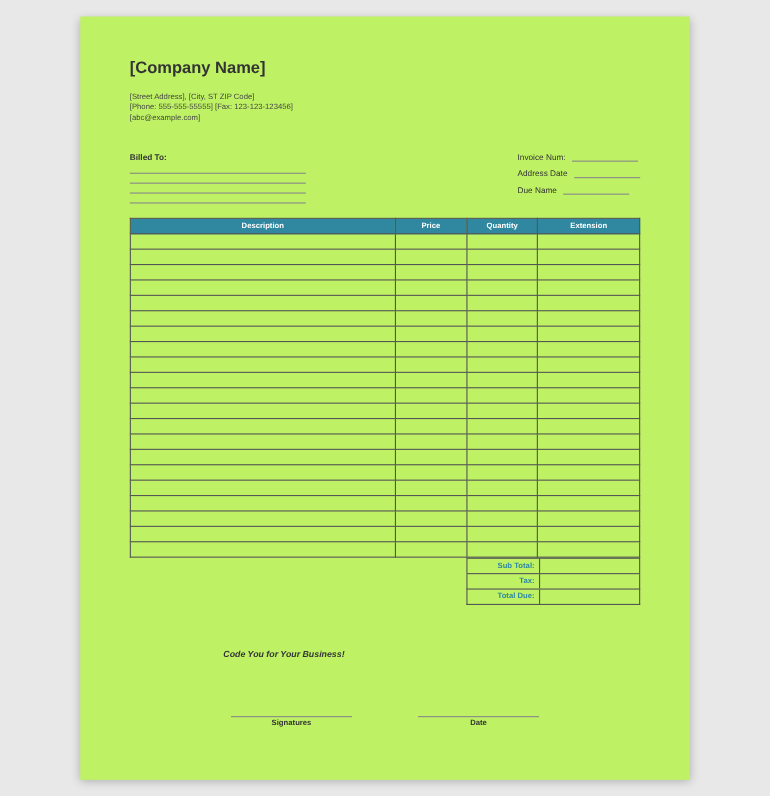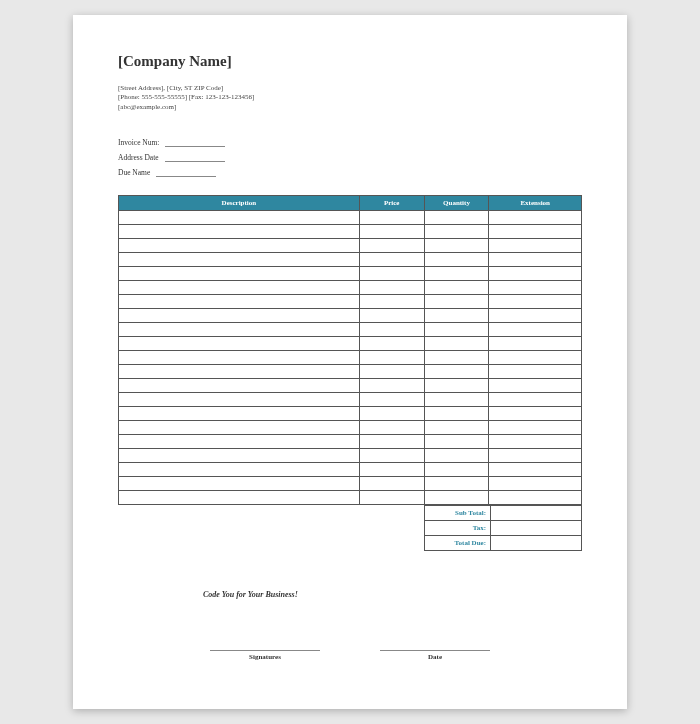--- a/index.html
+++ b/index.html
@@ -9,26 +9,25 @@
     width: 700px;
     height: 724px;
     font-family: Arial, Helvetica, sans-serif;
     display: flex;
     align-items: center;
     justify-content: center;
   }
   .page {
     width: 554px;
     height: 694px;
-    background: #ffffff;
+    background: #bef264;
     box-shadow: 0 2px 8px rgba(0,0,0,0.25);
     padding: 38px 45px 30px 45px;
     position: relative;
     color: #333;
-    font-family: Liberation Serif, serif;
   }
   .company-name {
     font-size: 15px;
     font-weight: bold;
     margin-bottom: 14px;
   }
   .address-block {
     font-size: 7px;
     line-height: 1.35;
     color: #444;
@@ -164,20 +163,27 @@
 
   <div class="company-name">[Company Name]</div>
 
   <div class="address-block">
     <div>[Street Address], [City, ST ZIP Code]</div>
     <div>[Phone: 555-555-55555] [Fax: 123-123-123456]</div>
     <div>[abc@example.com]</div>
   </div>
 
   <div class="meta-row">
+    <div class="billed-block">
+      <div class="billed-label">Billed To:</div>
+      <div class="fill-line"></div>
+      <div class="fill-line"></div>
+      <div class="fill-line"></div>
+      <div class="fill-line"></div>
+    </div>
     <div class="invoice-info">
       <div class="row">
         <span class="label">Invoice Num:</span>
         <span class="underline"></span>
       </div>
       <div class="row">
         <span class="label">Address Date</span>
         <span class="underline"></span>
       </div>
       <div class="row">

